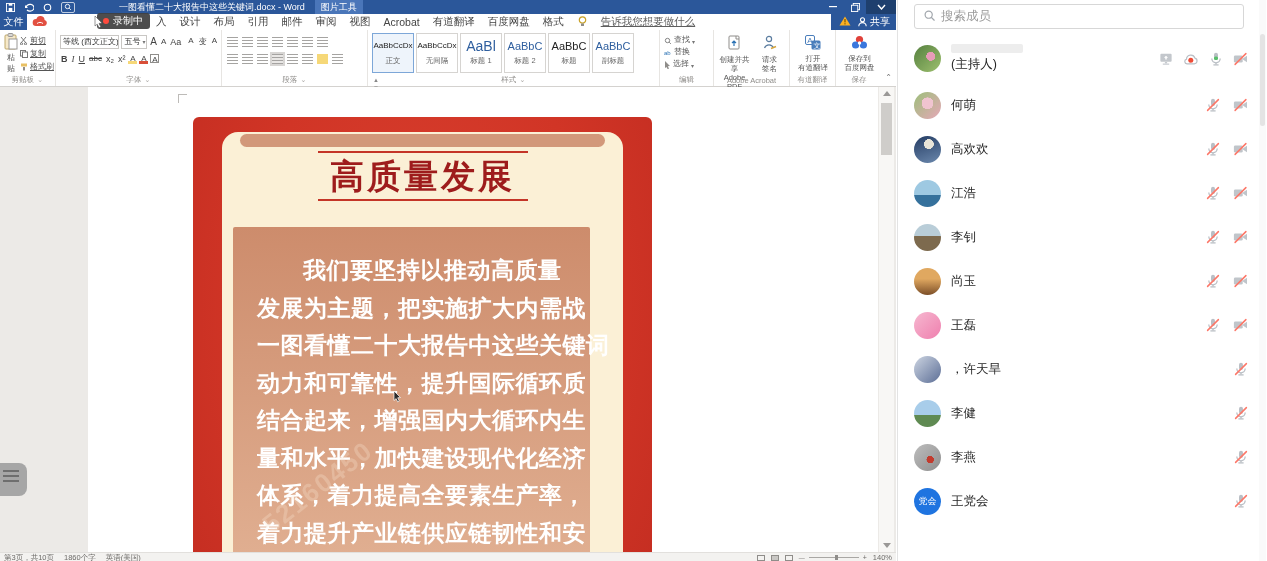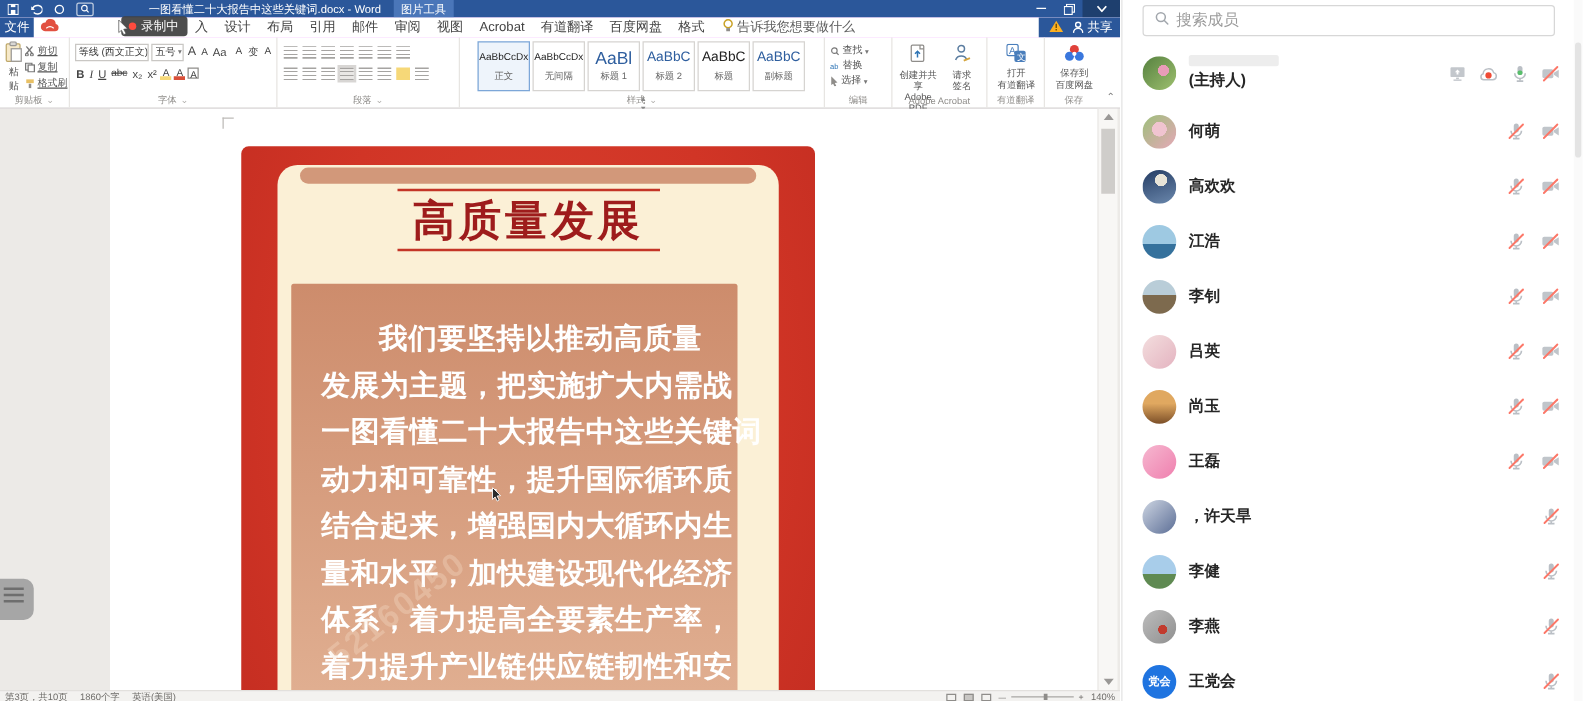--- a/index.html
+++ b/index.html
@@ -1,38 +1,38 @@
 <!DOCTYPE html>
 <html><head>
 <meta charset="utf-8">
 <style>
   * { margin:0; padding:0; box-sizing:border-box; }
   body { font-family:"Liberation Sans","DejaVu Sans",sans-serif; }
   .screen { position:relative; width:1267px; height:561px; background:#fff; overflow:hidden; }
 
   
-  .word { position:absolute; left:0; top:0; width:896px; height:437px; background:#f0abfc; }
+  .word { position:absolute; left:0; top:0; width:896px; height:437px; background:#0369a1; }
 
   .titlebar { position:absolute; left:0; top:0; width:896px; height:14px; background:#2b579a; display:flex; align-items:center; color:#fff; }
   .qat { display:flex; align-items:center; gap:9px; margin-left:6px; }
   .qat svg { display:block; }
   .qat .lensbox { border:1px solid rgba(255,255,255,.7); border-radius:2px; padding:0 2px; height:11px; display:flex; align-items:center; }
   .doc-title { margin-left:44px; font-size:9px; white-space:nowrap; }
   .ctx-tool { margin-left:10px; background:#4a76b9; color:#fff; font-size:9px; padding:1px 6px; height:14px; display:flex; align-items:center; }
   .win-ctrls { margin-left:auto; display:flex; align-items:center; height:14px; }
   .win-btn { width:22px; height:14px; display:flex; align-items:center; justify-content:center; color:#fff; }
   .win-chev { width:30px; height:14px; background:#1e3f6e; display:flex; align-items:center; justify-content:center; }
 
   .tabrow { position:absolute; left:0; top:14px; width:896px; height:16px; background:#fff; display:flex; align-items:center; font-size:10.5px; color:#444; }
   .file-tab { width:27px; height:16px; background:#2b579a; color:#fff; display:flex; align-items:center; justify-content:center; font-size:10px; flex:none; }
   .sync-cloud { margin-left:5px; flex:none; }
   .tab-spacer { width:108px; flex:none; }
   .tabs-strip { display:flex; gap:13px; align-items:center; white-space:nowrap; }
   .rtab { cursor:default; }
-  .tellme { display:flex; align-items:flex-end; gap:3px; margin-left:14px; color:#5f5f5f; white-space:nowrap; }
+  .tellme { display:flex; align-items:flex-end; gap:14px; margin-left:14px; color:#5f5f5f; white-space:nowrap;text-decoration:underline; }
   .warn-wrap { margin-left:auto; display:flex; align-items:center; height:16px; background:#2b579a; padding:0 6px 0 8px; gap:7px; }
   .share-lbl { color:#fff; font-size:10px; display:flex; align-items:center; gap:3px; }
 
   .rec-badge { position:absolute; left:97px; top:-1px; height:16px; background:rgba(64,64,64,.93); border-radius:3px; color:#fff; font-size:10px; display:flex; align-items:center; gap:4px; padding:0 7px 0 6px; z-index:5; }
   .rec-dot { width:6px; height:6px; border-radius:50%; background:#ff4b3e; }
   .badge-cursor { position:absolute; left:-3px; top:3px; }
 
   .ribbon { position:absolute; left:0; top:30px; width:896px; height:57px; background:#fff; border-bottom:1px solid #d4d2cf; display:flex; font-size:8.5px; color:#555; }
   .rgroup { position:relative; border-right:1px solid #e7e5e2; height:100%; padding:3px 3px 11px 4px; flex:none; }
   .glabel { position:absolute; bottom:1px; left:0; width:100%; text-align:center; font-size:7.5px; color:#8f8d8a; white-space:nowrap; }
@@ -53,21 +53,21 @@
   .fb2 { text-decoration:underline; } .fb3 { text-decoration:line-through; font-size:8px; }
   .swatch { display:inline-block; width:9px; height:9px; position:relative; font-size:8px; line-height:9px; text-align:center; color:#444; }
   .swatch i { position:absolute; left:0; bottom:-1px; width:100%; height:3px; font-style:normal; }
 
   .para-g { width:146px; }
   .pmini { width:11px; height:10px; margin:1px; display:inline-block; background:
     repeating-linear-gradient(180deg,#8f8d8a 0 1px, rgba(0,0,0,0) 1px 3px); opacity:.8; }
   .pmini.sel { outline:2px solid #cfcdca; background-color:#e4e2df; }
   .pmini.fill { background:#f6d878; opacity:1; }
 
-  .styles-g { width:292px; display:flex; align-items:center; padding-top:3px;flex-direction:column; }
+  .styles-g { width:292px; display:flex; align-items:flex-start; padding-top:3px;flex-direction:column; }
   .style-card { width:42px; height:40px; border:1px solid #d6d4d1; margin-right:2px; background:#fff; text-align:center; overflow:hidden; padding-top:2px; cursor:default; }
   .style-card.sel { border-color:#7da7d8; background:#eef4fb; }
   .st-preview { font-size:8px; color:#222; line-height:20px; height:20px; white-space:nowrap; }
   .st-preview.big { font-size:14px; color:#2e5e9e; }
   .st-preview.head { font-size:11px; color:#2e5e9e; }
   .st-preview.title { font-size:11px; color:#222; }
   .st-name { font-size:7.5px; color:#666; white-space:nowrap; }
   .style-arrows { display:flex; flex-direction:column; gap:2px; margin-left:1px; margin-top:4px; color:#888; font-size:6px; }
 
   .edit-g { width:54px; display:flex; flex-direction:column; gap:1px; padding-top:4px; }
@@ -117,21 +117,21 @@
 
   .float-btn { position:absolute; left:-11px; top:463px; width:38px; height:33px; background:#a6a6a6; border-radius:8px; z-index:9; padding:7px 0 0 14px; }
   .fb-line { height:2px; background:#6e6e6e; margin-bottom:3px; width:16px; position:relative; }
   .fb-line::before { content:""; position:absolute; left:-5px; top:0; width:2px; height:2px; background:#6e6e6e; }
 
   
   .panel { position:absolute; left:897px; top:0; width:370px; height:561px; background:#fff; border-left:1px solid #e3e3e3; }
   .searchbox { position:absolute; left:16px; top:4px; width:330px; height:25px; border:1px solid #d7d7d7; border-radius:3px; display:flex; align-items:center; padding-left:8px; gap:5px; }
   .search-ph { font-size:12.5px; color:#9b9b9b; }
   .mlist { position:absolute; left:0; top:34px; width:362px; }
-  .mrow { position:relative; height:44px; display:flex; align-items:center;font-weight:bold; }
+  .mrow { position:relative; height:44px; display:flex; align-items:center; }
   .mrow.host { height:49px; }
   .avatar { width:27px; height:27px; border-radius:50%; margin-left:16px; flex:none; display:flex; align-items:center; justify-content:center; font-size:9px; color:#fff; overflow:hidden; }
   .mname { margin-left:10px; font-size:12.5px; color:#262626; white-space:nowrap; }
   .host-name-blur { width:72px; height:9px; background:#ededed; border-radius:2px; margin-bottom:3px; }
   .host-role { font-size:12.5px; color:#262626; }
   .micons { position:absolute; right:11px; display:flex; gap:11px; align-items:center; }
   .mrow.host .micons { gap:8px; }
   .panel-scroll { position:absolute; right:1px; top:0; width:7px; height:561px; background:#fafafa; }
   .panel-thumb { position:absolute; right:1px; top:34px; width:5px; height:92px; background:#e4e4e4; border-radius:3px; }
 </style>
@@ -633,86 +633,64 @@
             <span style="display: flex;">
               <svg width="17" height="16" viewBox="0 0 16 16">
                 <rect x="1.4" y="4.4" width="8.8" height="7.2" rx="1.4" fill="#c0c5ca"></rect>
                 <path d="M10.6 7.2l3.9-2.5v6.6l-3.9-2.5z" fill="#c0c5ca"></path>
                 <line x1="2.6" y1="13.4" x2="13.4" y2="2.6" stroke="#fc7768" stroke-width="1.5" stroke-linecap="round"></line>
               </svg>
             </span>
           </div>
         </div>
         <div class="mrow">
-          <div class="avatar" style="background: linear-gradient(135deg, rgb(243, 222, 222), rgb(228, 179, 192));"></div>
-          <div class="mname">吕英</div>
+          <div class="avatar" style="background: linear-gradient(rgb(224, 168, 96) 0px, rgb(224, 168, 96) 40%, rgb(124, 79, 40) 100%);"></div>
+          <div class="mname">尚玉</div>
           <div class="micons">
             <span style="display: flex;">
               <svg width="16" height="16" viewBox="0 0 16 16">
                 <rect x="6" y="1.8" width="4" height="7.2" rx="2" fill="#babfc5"></rect>
                 <path d="M3.8 7.6a4.2 4.2 0 0 0 8.4 0" fill="none" stroke="#babfc5" stroke-width="1.3"></path>
                 <line x1="8" y1="12" x2="8" y2="13.6" stroke="#babfc5" stroke-width="1.3"></line>
                 <line x1="5.4" y1="13.9" x2="10.6" y2="13.9" stroke="#babfc5" stroke-width="1.3"></line>
                 <line x1="2.6" y1="13.4" x2="13.4" y2="2.6" stroke="#fc7768" stroke-width="1.5" stroke-linecap="round"></line>
               </svg>
             </span>
             <span style="display: flex;">
               <svg width="17" height="16" viewBox="0 0 16 16">
                 <rect x="1.4" y="4.4" width="8.8" height="7.2" rx="1.4" fill="#c0c5ca"></rect>
                 <path d="M10.6 7.2l3.9-2.5v6.6l-3.9-2.5z" fill="#c0c5ca"></path>
                 <line x1="2.6" y1="13.4" x2="13.4" y2="2.6" stroke="#fc7768" stroke-width="1.5" stroke-linecap="round"></line>
               </svg>
             </span>
           </div>
         </div>
         <div class="mrow">
-          <div class="avatar" style="background: linear-gradient(rgb(224, 168, 96) 0px, rgb(224, 168, 96) 40%, rgb(124, 79, 40) 100%);"></div>
-          <div class="mname">尚玉</div>
+          <div class="avatar" style="background: linear-gradient(135deg, rgb(246, 184, 208), rgb(239, 127, 174));"></div>
+          <div class="mname">王磊</div>
           <div class="micons">
             <span style="display: flex;">
               <svg width="16" height="16" viewBox="0 0 16 16">
                 <rect x="6" y="1.8" width="4" height="7.2" rx="2" fill="#babfc5"></rect>
                 <path d="M3.8 7.6a4.2 4.2 0 0 0 8.4 0" fill="none" stroke="#babfc5" stroke-width="1.3"></path>
                 <line x1="8" y1="12" x2="8" y2="13.6" stroke="#babfc5" stroke-width="1.3"></line>
                 <line x1="5.4" y1="13.9" x2="10.6" y2="13.9" stroke="#babfc5" stroke-width="1.3"></line>
                 <line x1="2.6" y1="13.4" x2="13.4" y2="2.6" stroke="#fc7768" stroke-width="1.5" stroke-linecap="round"></line>
               </svg>
             </span>
             <span style="display: flex;">
               <svg width="17" height="16" viewBox="0 0 16 16">
                 <rect x="1.4" y="4.4" width="8.8" height="7.2" rx="1.4" fill="#c0c5ca"></rect>
                 <path d="M10.6 7.2l3.9-2.5v6.6l-3.9-2.5z" fill="#c0c5ca"></path>
                 <line x1="2.6" y1="13.4" x2="13.4" y2="2.6" stroke="#fc7768" stroke-width="1.5" stroke-linecap="round"></line>
               </svg>
             </span>
           </div>
         </div>
         <div class="mrow">
-          <div class="avatar" style="background: linear-gradient(135deg, rgb(246, 184, 208), rgb(239, 127, 174));"></div>
-          <div class="mname">王磊</div>
-          <div class="micons">
-            <span style="display: flex;">
-              <svg width="16" height="16" viewBox="0 0 16 16">
-                <rect x="6" y="1.8" width="4" height="7.2" rx="2" fill="#babfc5"></rect>
-                <path d="M3.8 7.6a4.2 4.2 0 0 0 8.4 0" fill="none" stroke="#babfc5" stroke-width="1.3"></path>
-                <line x1="8" y1="12" x2="8" y2="13.6" stroke="#babfc5" stroke-width="1.3"></line>
-                <line x1="5.4" y1="13.9" x2="10.6" y2="13.9" stroke="#babfc5" stroke-width="1.3"></line>
-                <line x1="2.6" y1="13.4" x2="13.4" y2="2.6" stroke="#fc7768" stroke-width="1.5" stroke-linecap="round"></line>
-              </svg>
-            </span>
-            <span style="display: flex;">
-              <svg width="17" height="16" viewBox="0 0 16 16">
-                <rect x="1.4" y="4.4" width="8.8" height="7.2" rx="1.4" fill="#c0c5ca"></rect>
-                <path d="M10.6 7.2l3.9-2.5v6.6l-3.9-2.5z" fill="#c0c5ca"></path>
-                <line x1="2.6" y1="13.4" x2="13.4" y2="2.6" stroke="#fc7768" stroke-width="1.5" stroke-linecap="round"></line>
-              </svg>
-            </span>
-          </div>
-        </div>
-        <div class="mrow">
           <div class="avatar" style="background: linear-gradient(135deg, rgb(205, 213, 226), rgb(92, 110, 150));"></div>
           <div class="mname">，许天旱</div>
           <div class="micons">
             <span style="display: flex;">
               <svg width="16" height="16" viewBox="0 0 16 16">
                 <rect x="6" y="1.8" width="4" height="7.2" rx="2" fill="#babfc5"></rect>
                 <path d="M3.8 7.6a4.2 4.2 0 0 0 8.4 0" fill="none" stroke="#babfc5" stroke-width="1.3"></path>
                 <line x1="8" y1="12" x2="8" y2="13.6" stroke="#babfc5" stroke-width="1.3"></line>
                 <line x1="5.4" y1="13.9" x2="10.6" y2="13.9" stroke="#babfc5" stroke-width="1.3"></line>
                 <line x1="2.6" y1="13.4" x2="13.4" y2="2.6" stroke="#fc7768" stroke-width="1.5" stroke-linecap="round"></line>

